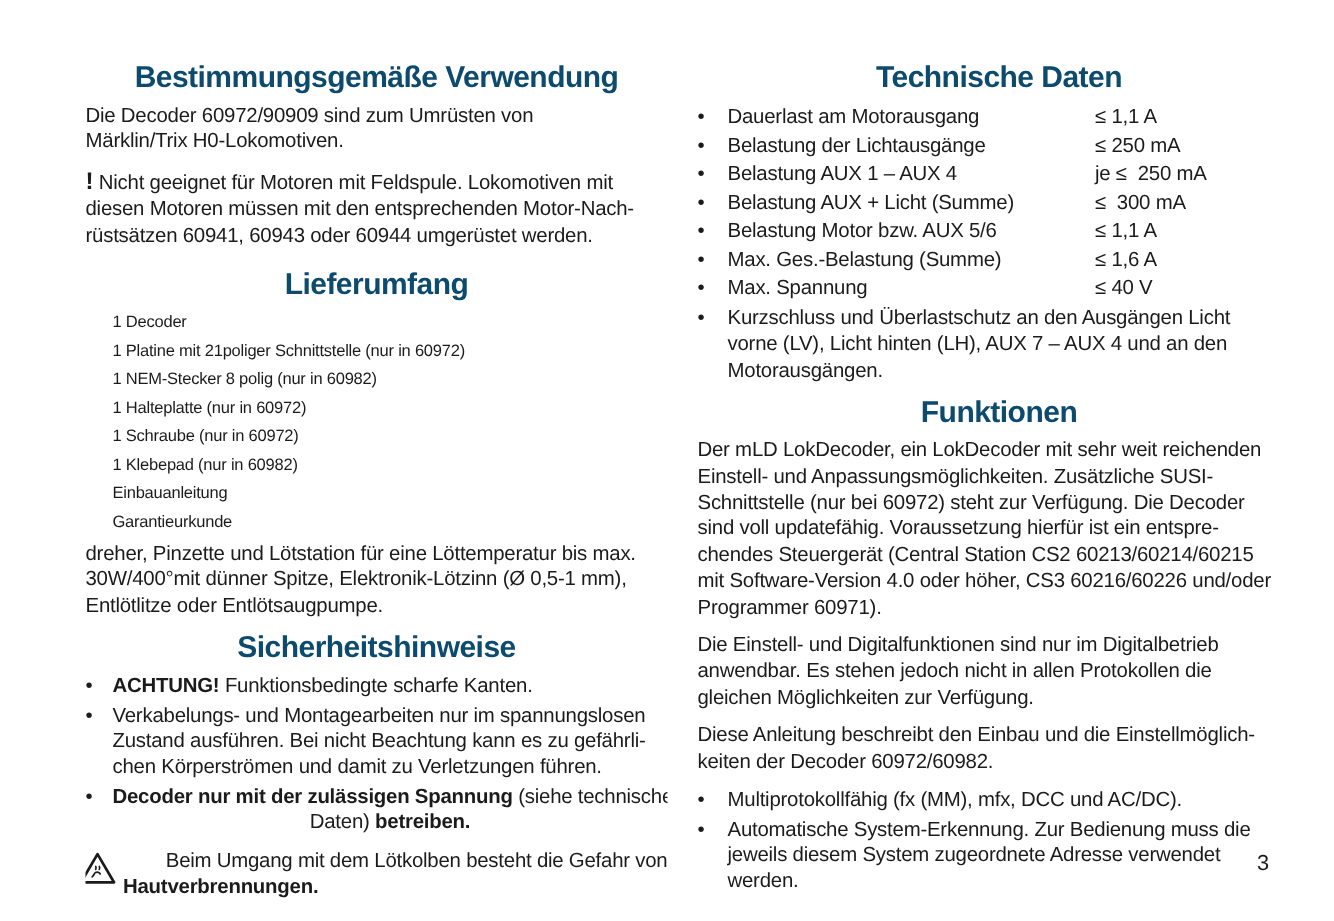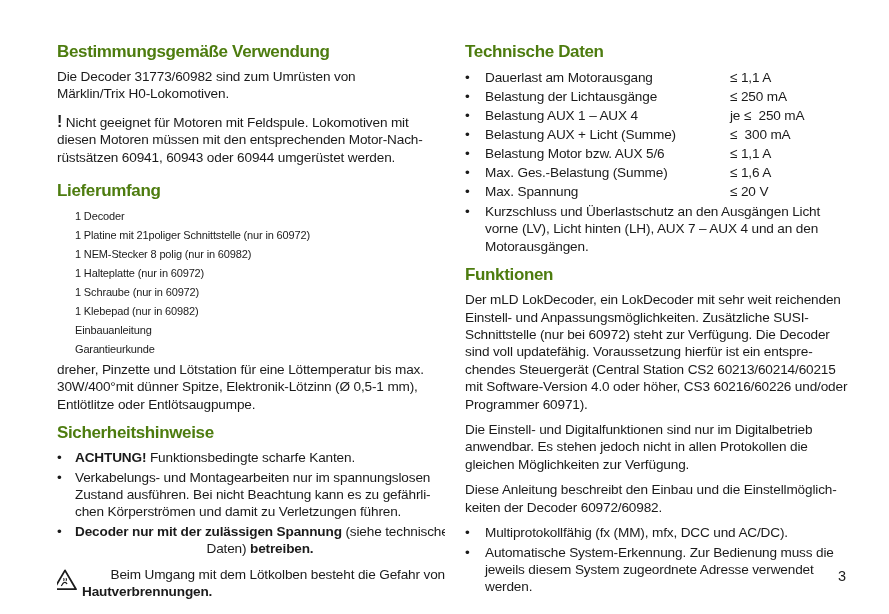--- a/index.html
+++ b/index.html
@@ -8,22 +8,22 @@
     font-family:"Liberation Sans",sans-serif;
     color:#1b1b1b;
     -webkit-font-smoothing:antialiased;
     overflow:hidden;
   }
   .page{position:relative;width:889px;height:614px;background:#ffffff;}
   .col{position:absolute;top:42px;overflow:hidden;}
   .col-left{left:57px;width:388px;}
   .col-right{left:465px;width:402px;}
   h2{
-    font-size:17px;font-weight:bold;letter-spacing:-0.35px;
-    margin:0 0 6px 0;line-height:20px;color:#4d7c0f;
+    font-size:20px;font-weight:bold;letter-spacing:-0.35px;
+    margin:0 0 6px 0;line-height:20px;color:#0c4a6e;text-align:center;
   }
   .body-text{font-size:13.6px;line-height:17.4px;letter-spacing:-0.15px;}
   .lines div{white-space:nowrap;}
   .mt10{margin-top:10px;}
   .mt15{margin-top:15px;}
   .b{font-weight:bold;}
   .note-mark{font-weight:bold;font-size:16px;}
   
   .plain-list{padding-left:18px;font-size:11px;line-height:19px;letter-spacing:-0.15px;}
   .plain-list div{white-space:nowrap;}
@@ -48,21 +48,21 @@
 </head>
 <body>
 
 <div class="page">
 
   <div class="col col-left">
 
     <section>
       <h2>Bestimmungsgemäße Verwendung</h2>
       <div class="body-text lines">
-          <div>Die Decoder 31773/60982 sind zum Umrüsten von</div>
+          <div>Die Decoder 60972/90909 sind zum Umrüsten von</div>
           <div>Märklin/Trix H0-Lokomotiven.</div>
         </div>
       <div class="body-text mt10">
         <div style="white-space:nowrap;">
           <span class="note-mark">!</span>
           <span>Nicht geeignet für Motoren mit Feldspule. Lokomotiven mit</span>
         </div>
         <div class="lines">
             <div>diesen Motoren müssen mit den entsprechenden Motor-Nach-</div>
             <div>rüstsätzen 60941, 60943 oder 60944 umgerüstet werden.</div>
@@ -161,21 +161,21 @@
         <span class="tech-value">≤ 1,1 A</span>
       </div>
       <div class="tech-row">
         <span class="tech-bullet">•</span>
         <span class="tech-label">Max. Ges.-Belastung (Summe)</span>
         <span class="tech-value">≤ 1,6 A</span>
       </div>
       <div class="tech-row">
         <span class="tech-bullet">•</span>
         <span class="tech-label">Max. Spannung</span>
-        <span class="tech-value">≤ 20 V</span>
+        <span class="tech-value">≤ 40 V</span>
       </div>
 
       <div class="bullet-row body-text" style="margin-top:2px;">
         <span class="bullet-glyph" style="width:20px;flex:0 0 20px;">•</span>
         <span class="bullet-body lines">
             <div>Kurzschluss und Überlastschutz an den Ausgängen Licht</div>
             <div>vorne (LV), Licht hinten (LH), AUX 7 – AUX 4 und an den</div>
             <div>Motorausgängen.</div>
           </span>
       </div>

